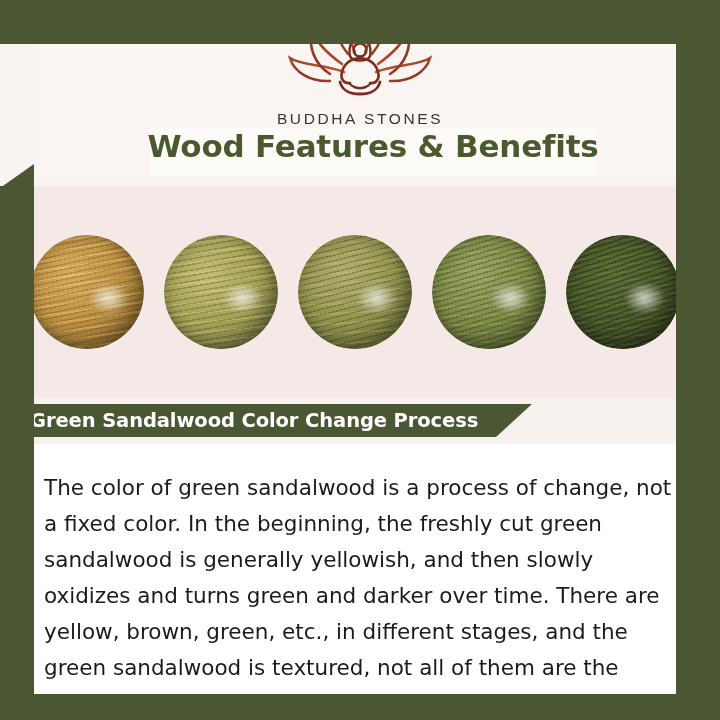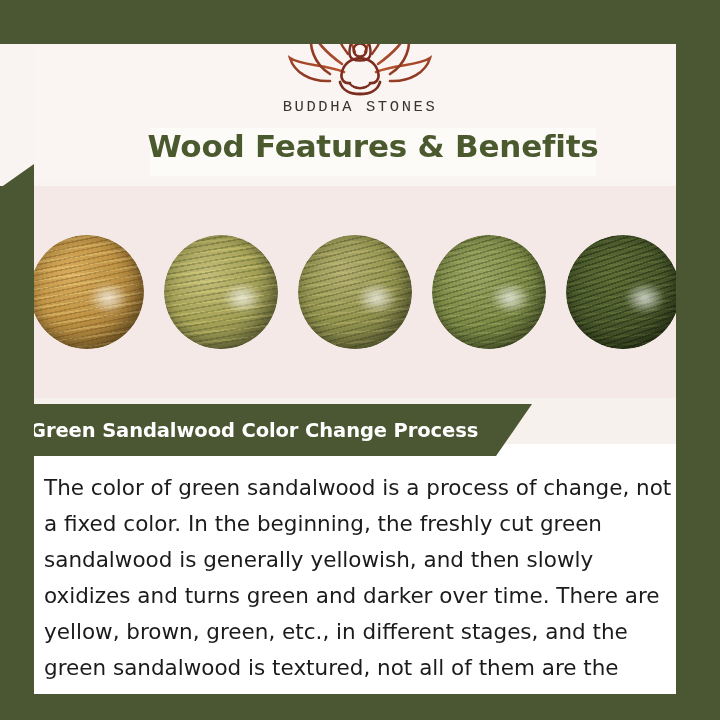--- a/index.html
+++ b/index.html
@@ -72,22 +72,22 @@
     width: 720px;
     text-align: center;
   }
   .logo-mark {
     display: block;
     margin: 0 auto;
     width: 152px;
     height: 74px;
   }
   .logo-text {
-    margin-top: 0;
-    font-family: Liberation Mono, monospace;
+    margin-top: 12px;
+    font-family: Liberation Sans, sans-serif;
     font-size: 15.5px;
     letter-spacing: 2.6px;
     color: #3a3431;
     font-weight: 400;
   }
 
   
   .title-strip {
     position: absolute;
     left: 150px; top: 128px;
@@ -153,21 +153,21 @@
     inset: 0;
     border-radius: 50%;
     box-shadow: inset -6px -7px 14px rgba(0,0,0,0.30),
                 inset 5px 5px 12px rgba(0,0,0,0.12);
   }
 
   
   .section-banner {
     position: absolute;
     left: 18px; top: 404px;
-    width: 514px; height: 52px;
+    width: 514px; height: 33px;
     background: #4b5632;
     clip-path: polygon(0 0, 100% 0, 93% 100%, 0 100%);
     display: flex;
     align-items: center;
   }
   .section-banner-text {
     font-family: "DejaVu Sans", sans-serif;
     font-weight: bold;
     font-size: 19.5px;
     color: #ffffff;

